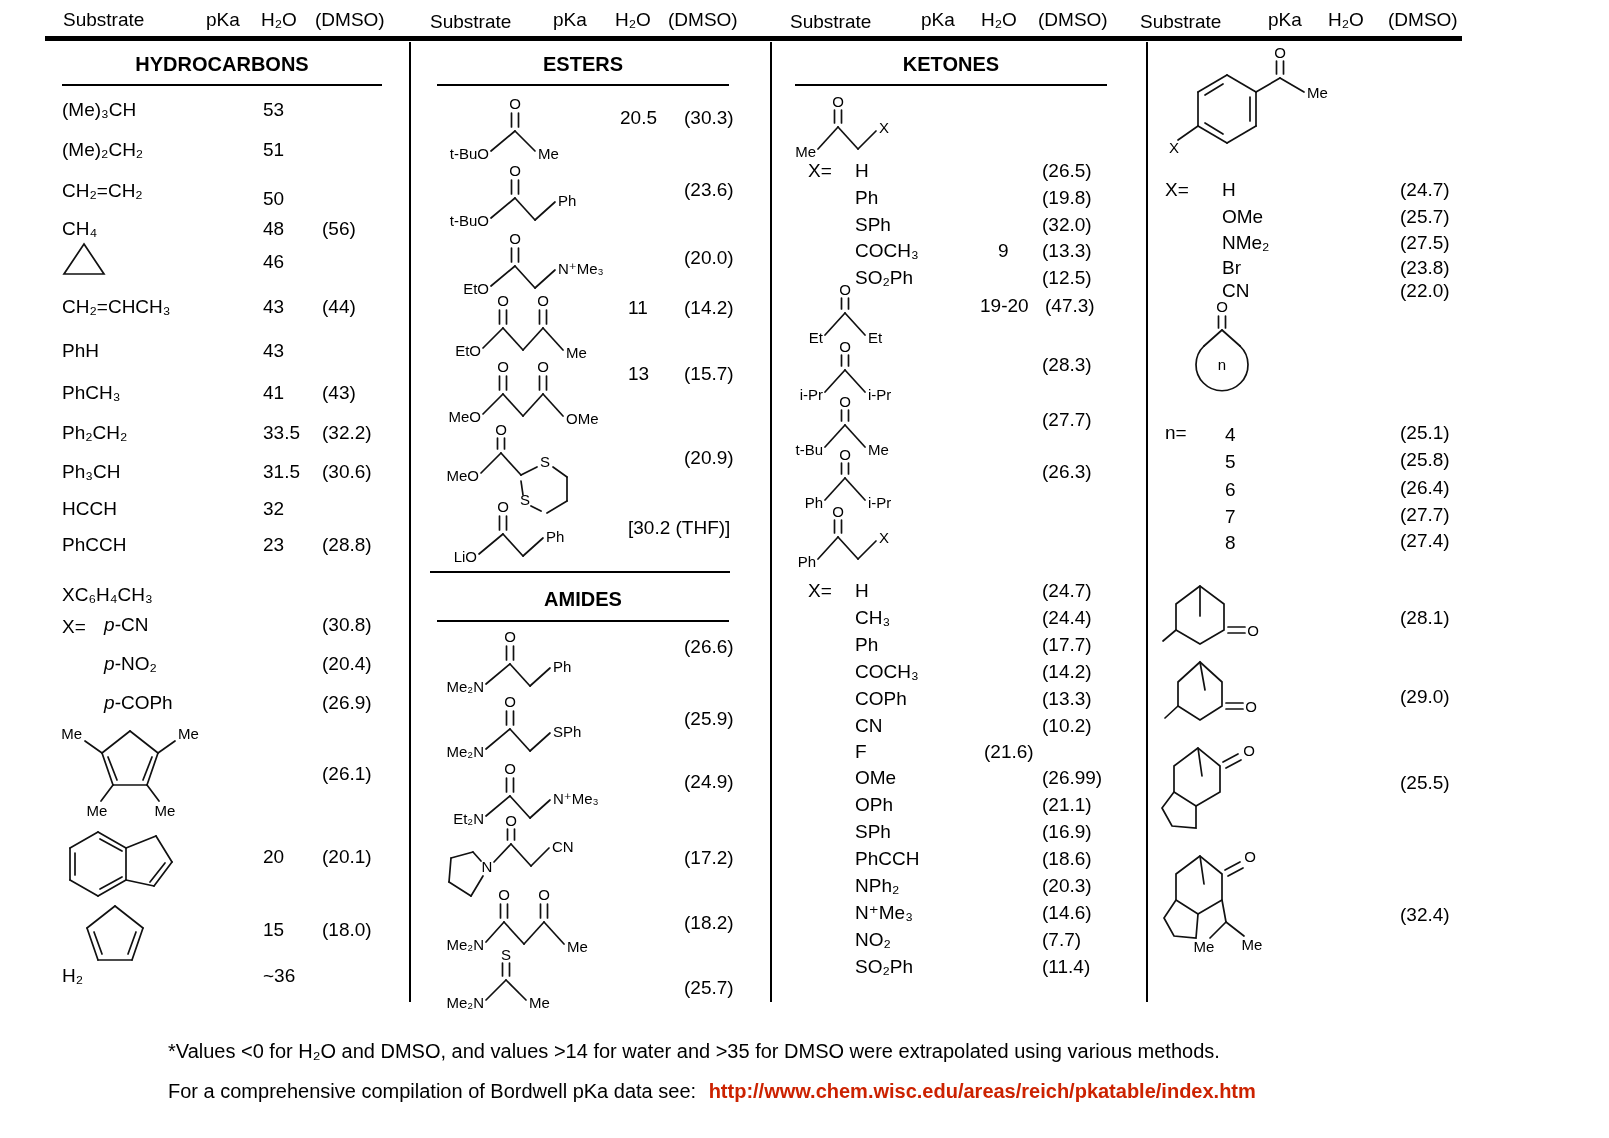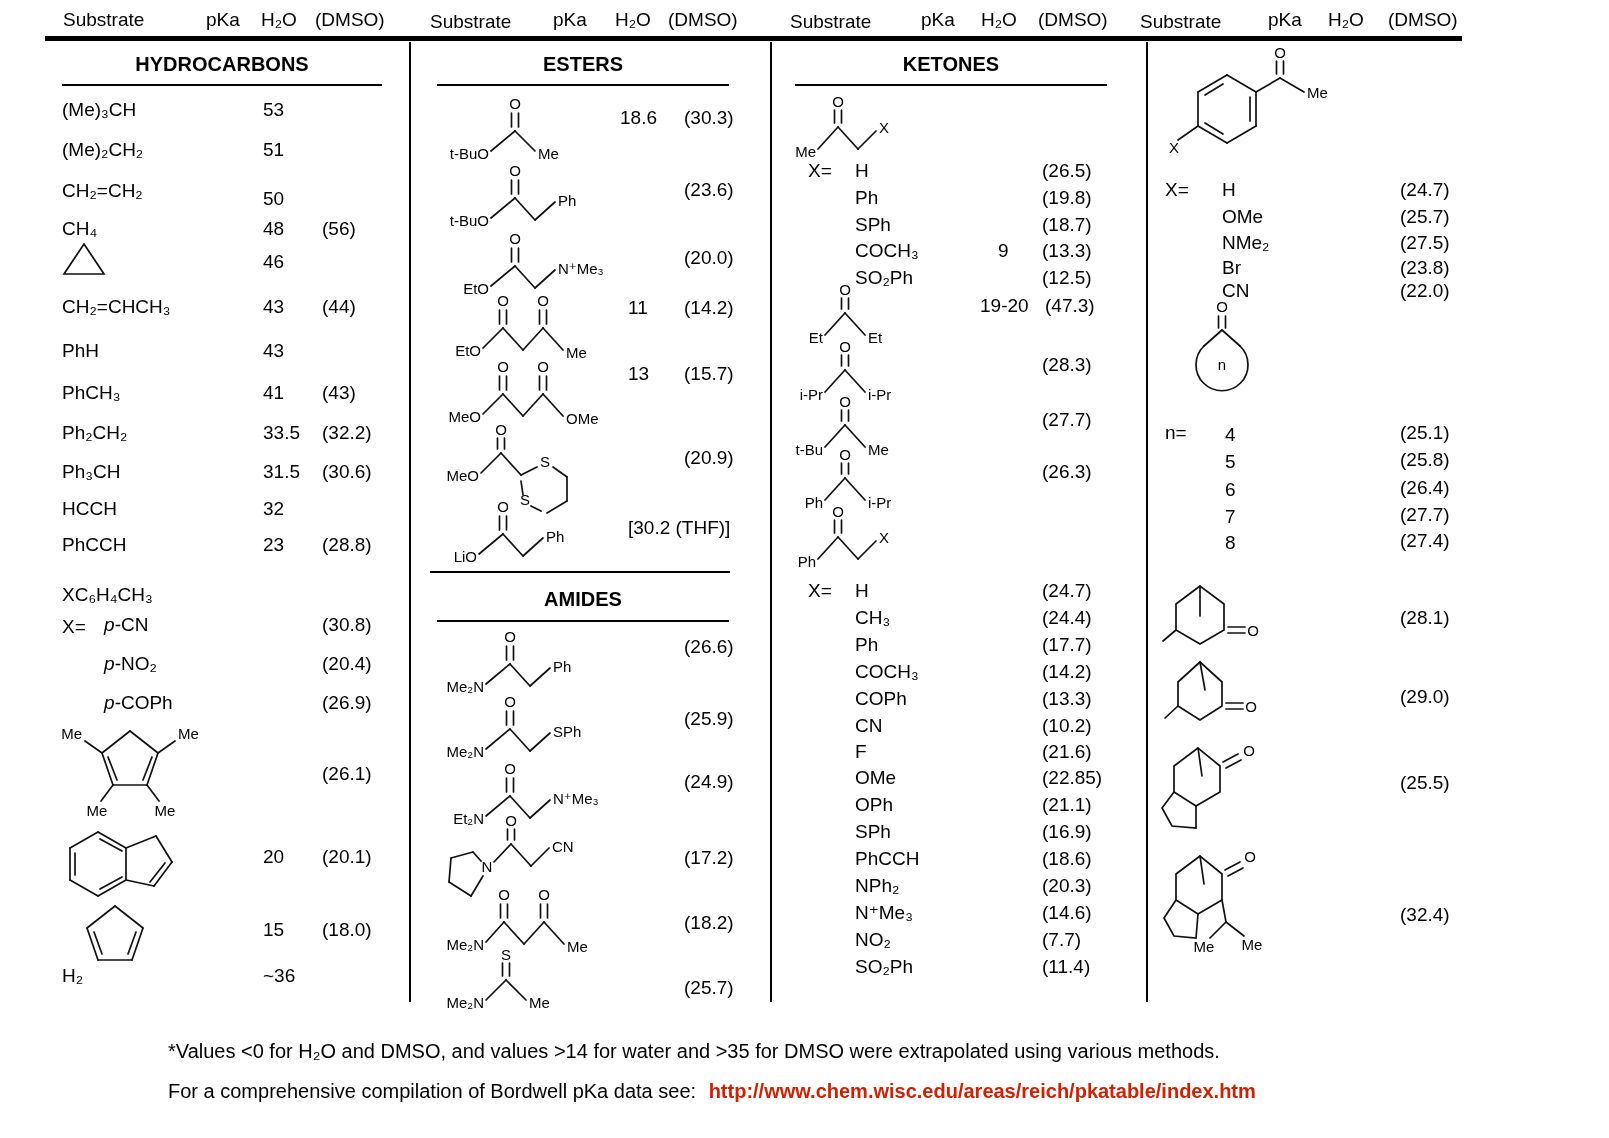--- a/index.html
+++ b/index.html
@@ -145,21 +145,21 @@
 
 <svg style="left:445px;top:95px" width="170" height="80" viewBox="0 0 170 80">
   <line x1="46" y1="56" x2="70" y2="36"></line>
   <line x1="66.5" y1="32" x2="66.5" y2="18"></line>
     <line x1="73.5" y1="32" x2="73.5" y2="18"></line>
   <line x1="70" y1="36" x2="90" y2="56"></line>
   <text x="70" y="14" text-anchor="middle">O</text>
   <text x="44" y="64" text-anchor="end">t-BuO</text>
   <text x="93" y="64">Me</text>
 </svg>
-<span class="t" style="left:620px;top:108px">18.6</span>
+<span class="t" style="left:620px;top:108px">20.5</span>
 <span class="t" style="left:684px;top:108px">(30.3)</span>
 
 <svg style="left:445px;top:162px" width="170" height="80" viewBox="0 0 170 80">
   <line x1="46" y1="56" x2="70" y2="36"></line>
   <line x1="66.5" y1="32" x2="66.5" y2="18"></line>
     <line x1="73.5" y1="32" x2="73.5" y2="18"></line>
   <line x1="70" y1="36" x2="90" y2="58"></line>
     <line x1="90" y1="58" x2="110" y2="40"></line>
   <text x="70" y="14" text-anchor="middle">O</text>
   <text x="44" y="64" text-anchor="end">t-BuO</text>
@@ -339,21 +339,21 @@
   <text x="48" y="12" text-anchor="middle">O</text>
   <text x="26" y="62" text-anchor="end">Me</text>
   <text x="89" y="38">X</text>
 </svg>
 <span class="t" style="left:808px;top:161px">X=</span>
 <span class="t" style="left:855px;top:161px">H</span>
 <span class="t" style="left:1042px;top:161px">(26.5)</span>
 <span class="t" style="left:855px;top:188px">Ph</span>
 <span class="t" style="left:1042px;top:188px">(19.8)</span>
 <span class="t" style="left:855px;top:215px">SPh</span>
-<span class="t" style="left:1042px;top:215px">(18.7)</span>
+<span class="t" style="left:1042px;top:215px">(32.0)</span>
 <span class="t" style="left:855px;top:241px">COCH₃</span>
 <span class="t" style="left:998px;top:241px">9</span>
 <span class="t" style="left:1042px;top:241px">(13.3)</span>
 <span class="t" style="left:855px;top:268px">SO₂Ph</span>
 <span class="t" style="left:1042px;top:268px">(12.5)</span>
 
 <svg style="left:795px;top:285px" width="150" height="64" viewBox="0 0 150 64">
   <line x1="30" y1="50" x2="50" y2="28"></line>
   <line x1="46.5" y1="24" x2="46.5" y2="13"></line>
     <line x1="53.5" y1="24" x2="53.5" y2="13"></line>
@@ -415,23 +415,23 @@
 <span class="t" style="left:1042px;top:608px">(24.4)</span>
 <span class="t" style="left:855px;top:635px">Ph</span>
 <span class="t" style="left:1042px;top:635px">(17.7)</span>
 <span class="t" style="left:855px;top:662px">COCH₃</span>
 <span class="t" style="left:1042px;top:662px">(14.2)</span>
 <span class="t" style="left:855px;top:689px">COPh</span>
 <span class="t" style="left:1042px;top:689px">(13.3)</span>
 <span class="t" style="left:855px;top:716px">CN</span>
 <span class="t" style="left:1042px;top:716px">(10.2)</span>
 <span class="t" style="left:855px;top:742px">F</span>
-<span class="t" style="left:1042px;top:742px">(21.6)</span>
+<span class="t" style="left:984px;top:742px">(21.6)</span>
 <span class="t" style="left:855px;top:768px">OMe</span>
-<span class="t" style="left:1042px;top:768px">(22.85)</span>
+<span class="t" style="left:1042px;top:768px">(26.99)</span>
 <span class="t" style="left:855px;top:795px">OPh</span>
 <span class="t" style="left:1042px;top:795px">(21.1)</span>
 <span class="t" style="left:855px;top:822px">SPh</span>
 <span class="t" style="left:1042px;top:822px">(16.9)</span>
 <span class="t" style="left:855px;top:849px">PhCCH</span>
 <span class="t" style="left:1042px;top:849px">(18.6)</span>
 <span class="t" style="left:855px;top:876px">NPh₂</span>
 <span class="t" style="left:1042px;top:876px">(20.3)</span>
 <span class="t" style="left:855px;top:903px">N⁺Me₃</span>
 <span class="t" style="left:1042px;top:903px">(14.6)</span>

